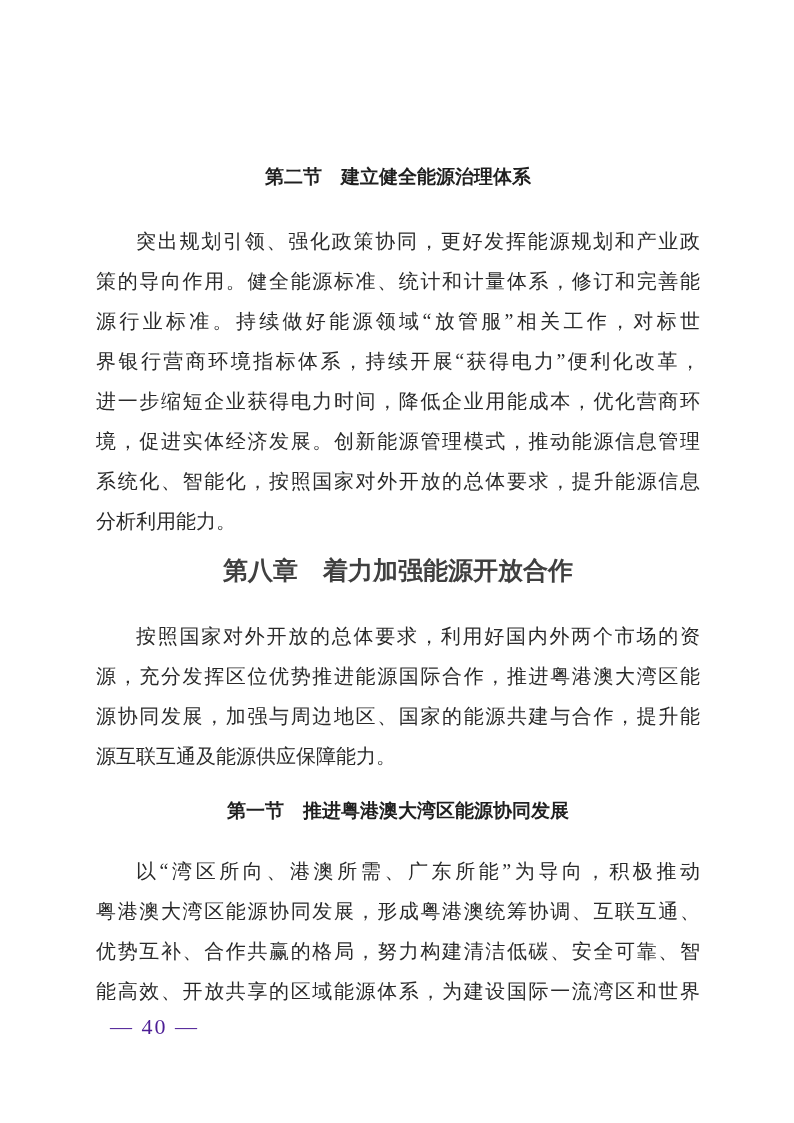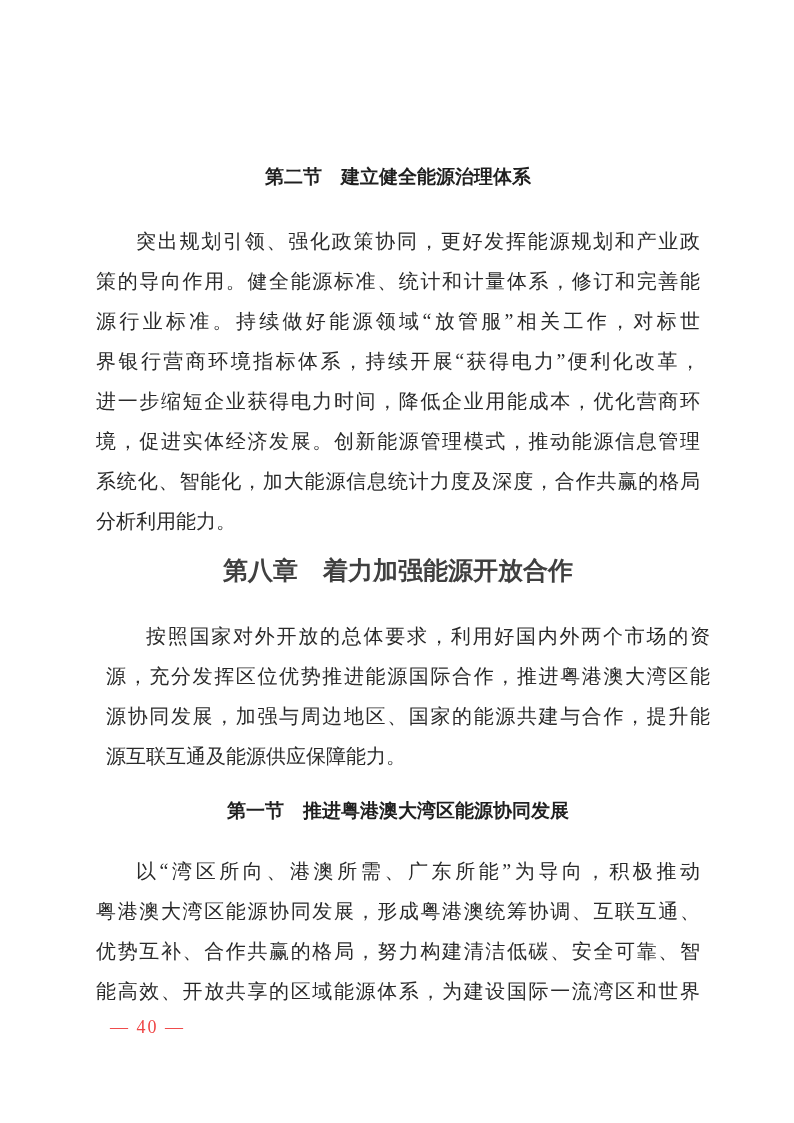--- a/index.html
+++ b/index.html
@@ -64,48 +64,48 @@
   .line-first {
     text-indent: 2em;
   }
   .line-last {
     text-align-last: left;
   }
   .page-number {
     position: absolute;
     left: 14px;
     top: 1002px;
-    font-size: 18px;
+    font-size: 22px;
     line-height: 26px;
     letter-spacing: 2px;
-    color: #ef4444;
+    color: #4c1d95;
   }
   #sec1 { top: 152px; }
   #para1 { top: 209px; }
   #chap  { top: 542px; }
-  #para2 { top: 604px; margin-left: 10px; }
+  #para2 { top: 604px; }
   #sec2  { top: 786px; }
   #para3 { top: 839px; }
 </style>
 </head>
 <body>
 
 <div class="page">
   <div class="content">
 
     <div id="sec1" class="heading-section">第二节　建立健全能源治理体系</div>
 
     <div id="para1" class="paragraph">
       <div class="line line-first">突出规划引领、强化政策协同，更好发挥能源规划和产业政</div>
       <div class="line">策的导向作用。健全能源标准、统计和计量体系，修订和完善能</div>
       <div class="line">源行业标准。持续做好能源领域“放管服”相关工作，对标世</div>
       <div class="line">界银行营商环境指标体系，持续开展“获得电力”便利化改革，</div>
       <div class="line">进一步缩短企业获得电力时间，降低企业用能成本，优化营商环</div>
       <div class="line">境，促进实体经济发展。创新能源管理模式，推动能源信息管理</div>
-      <div class="line">系统化、智能化，加大能源信息统计力度及深度，合作共赢的格局</div>
+      <div class="line">系统化、智能化，按照国家对外开放的总体要求，提升能源信息</div>
       <div class="line line-last">分析利用能力。</div>
     </div>
 
     <div id="chap" class="heading-chapter">第八章　着力加强能源开放合作</div>
 
     <div id="para2" class="paragraph">
       <div class="line line-first">按照国家对外开放的总体要求，利用好国内外两个市场的资</div>
       <div class="line">源，充分发挥区位优势推进能源国际合作，推进粤港澳大湾区能</div>
       <div class="line">源协同发展，加强与周边地区、国家的能源共建与合作，提升能</div>
       <div class="line line-last">源互联互通及能源供应保障能力。</div>

